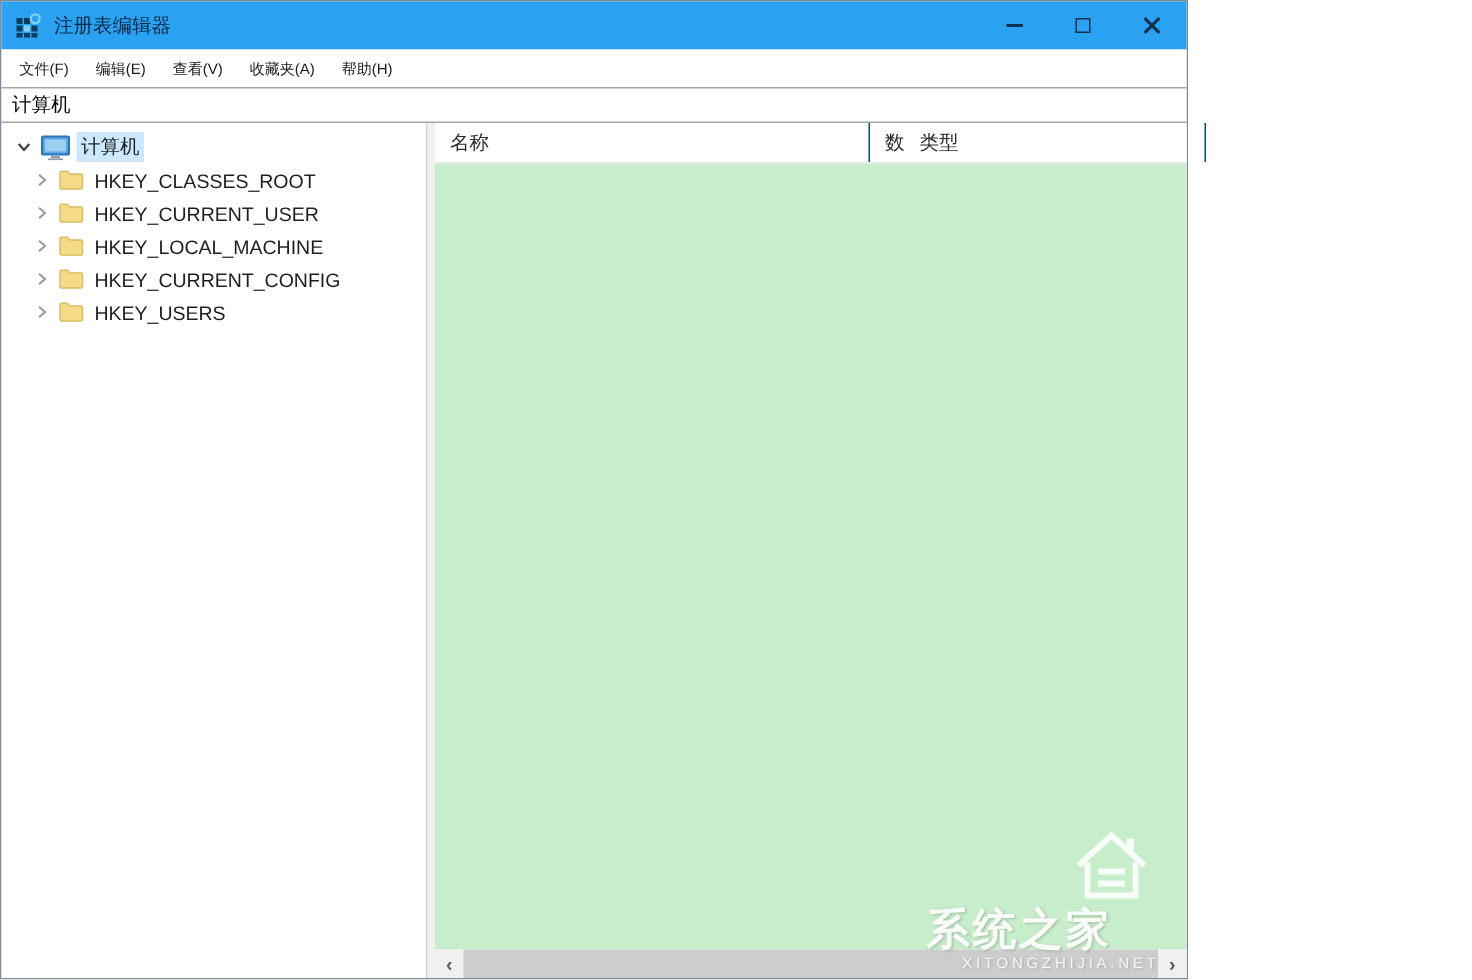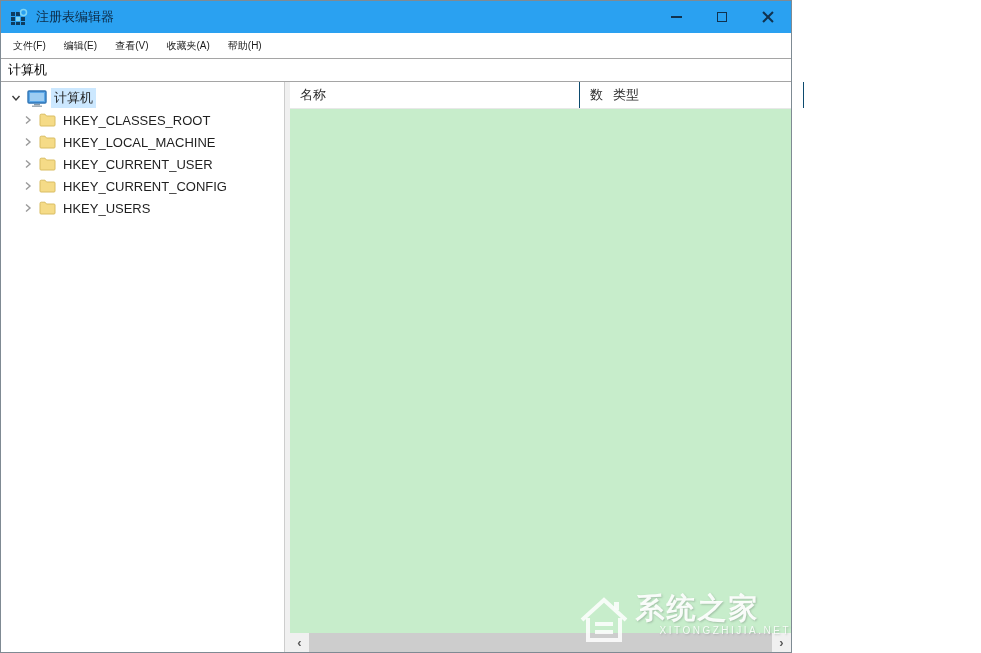--- a/index.html
+++ b/index.html
@@ -54,23 +54,23 @@
   .hcell.c-data { flex:1; border-right:none; }
   .list-body { flex:1; background:#c7edcb; }
 
   
   .hscroll { height:19px; flex:0 0 19px; background:#f0f0f0; display:flex; align-items:stretch; }
   .scroll-arrow { width:19px; flex:0 0 19px; display:flex; align-items:center; justify-content:center;
     color:#5a5a5a; font-size:13px; font-weight:bold; background:#f0f0f0; }
   .scroll-thumb { flex:1; background:#cdcdcd; }
 
   
-  .watermark { position:absolute; right:0; bottom:4px; display:flex; align-items:flex-start;
+  .watermark { position:absolute; right:18px; bottom:4px; display:flex; align-items:flex-end;
     color:rgba(255,255,255,0.92); pointer-events:none; z-index:5;
-    text-shadow:1px 1px 2px rgba(90,110,95,0.35); }
+    text-shadow:1px 1px 2px rgba(90,110,95,0.35);flex-direction:column; }
   .wm-house { margin-right:6px; opacity:0.92; }
   .wm-text { display:flex; flex-direction:column; line-height:1; }
   .wm-title { font-size:29px; font-weight:bold; letter-spacing:2px; }
   .wm-sub { font-size:10px; letter-spacing:2.5px; margin-top:3px; color:rgba(255,255,255,0.85);margin-left:24px; }
 </style>
 </head>
 <body>
 
 <div class="window">
 
@@ -153,35 +153,35 @@
         <span class="twisty">
           <svg width="10" height="10" viewBox="0 0 10 10">
               <polyline points="3,1.5 7,5 3,8.5" fill="none" stroke="#9a9a9a" stroke-width="1.4"></polyline>
             </svg>
         </span>
         <span class="node-icon">
           <svg width="17" height="14" viewBox="0 0 17 14">
               <path d="M1 2.5 Q1 1.2 2.2 1.2 L6 1.2 L7.5 3 L15 3 Q16 3 16 4 L16 12 Q16 13 15 13 L2 13 Q1 13 1 12 Z" fill="#f5db87" stroke="#d9bd62" stroke-width="1"></path>
             </svg>
         </span>
+        <span class="tree-label">HKEY_CURRENT_USER</span>
+      </div>
+
+      <div class="tree-row child">
+        <span class="twisty">
+          <svg width="10" height="10" viewBox="0 0 10 10">
+              <polyline points="3,1.5 7,5 3,8.5" fill="none" stroke="#9a9a9a" stroke-width="1.4"></polyline>
+            </svg>
+        </span>
+        <span class="node-icon">
+          <svg width="17" height="14" viewBox="0 0 17 14">
+              <path d="M1 2.5 Q1 1.2 2.2 1.2 L6 1.2 L7.5 3 L15 3 Q16 3 16 4 L16 12 Q16 13 15 13 L2 13 Q1 13 1 12 Z" fill="#f5db87" stroke="#d9bd62" stroke-width="1"></path>
+            </svg>
+        </span>
         <span class="tree-label">HKEY_LOCAL_MACHINE</span>
-      </div>
-
-      <div class="tree-row child">
-        <span class="twisty">
-          <svg width="10" height="10" viewBox="0 0 10 10">
-              <polyline points="3,1.5 7,5 3,8.5" fill="none" stroke="#9a9a9a" stroke-width="1.4"></polyline>
-            </svg>
-        </span>
-        <span class="node-icon">
-          <svg width="17" height="14" viewBox="0 0 17 14">
-              <path d="M1 2.5 Q1 1.2 2.2 1.2 L6 1.2 L7.5 3 L15 3 Q16 3 16 4 L16 12 Q16 13 15 13 L2 13 Q1 13 1 12 Z" fill="#f5db87" stroke="#d9bd62" stroke-width="1"></path>
-            </svg>
-        </span>
-        <span class="tree-label">HKEY_CURRENT_USER</span>
       </div>
 
       <div class="tree-row child">
         <span class="twisty">
           <svg width="10" height="10" viewBox="0 0 10 10">
               <polyline points="3,1.5 7,5 3,8.5" fill="none" stroke="#9a9a9a" stroke-width="1.4"></polyline>
             </svg>
         </span>
         <span class="node-icon">
           <svg width="17" height="14" viewBox="0 0 17 14">

